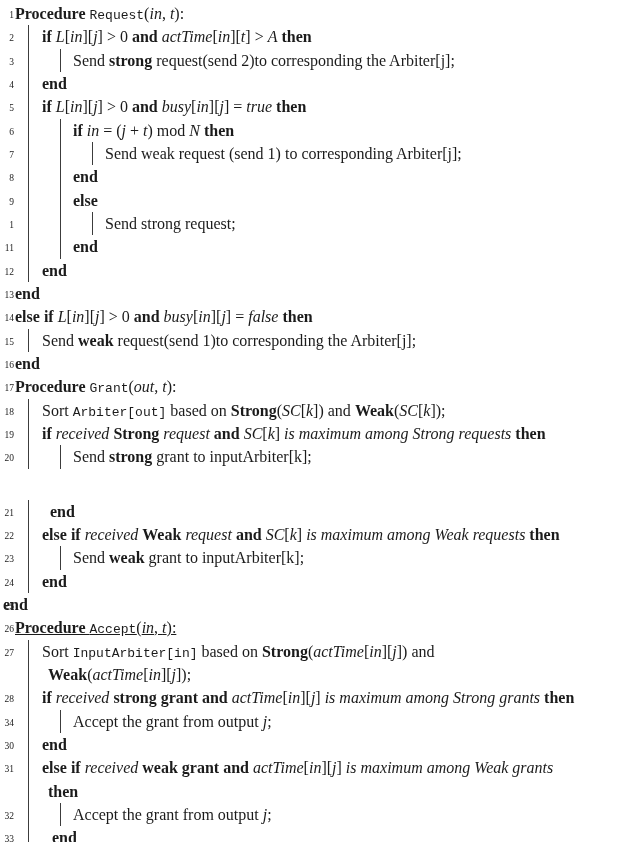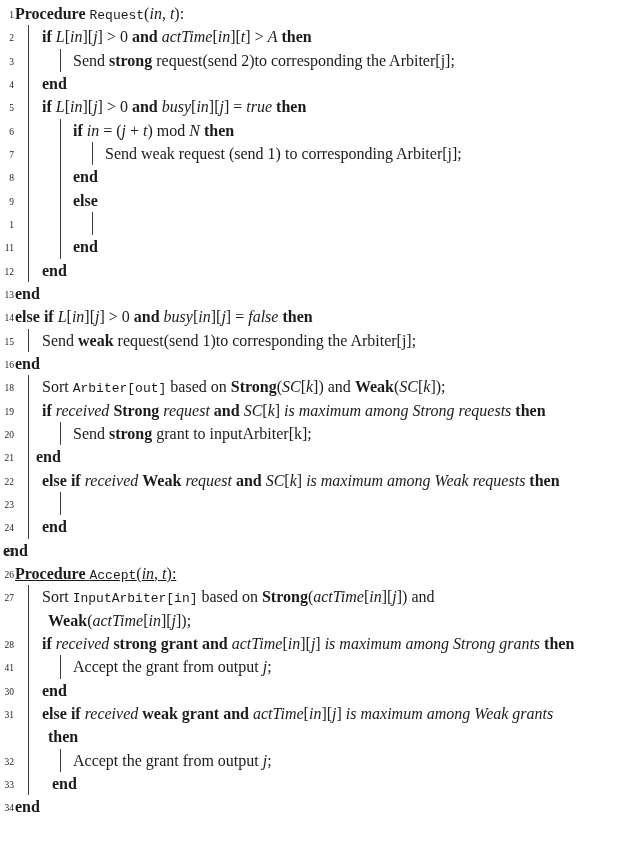--- a/index.html
+++ b/index.html
@@ -51,40 +51,41 @@
   <div class="algo">
       <div class="row" style="padding-left: 15px;"><span class="lnum">1</span><span class="code"><span class="s-b">Procedure </span><span class="s-tt">Request</span><span class="s-r">(</span><span class="s-i">in</span><span class="s-r">, </span><span class="s-i">t</span><span class="s-r">):</span></span></div>
       <div class="row" style="padding-left: 42px;"><span class="bar" style="left: 28px;"></span><span class="lnum">2</span><span class="code"><span class="s-b">if </span><span class="s-i">L</span><span class="s-r">[</span><span class="s-i">in</span><span class="s-r">][</span><span class="s-i">j</span><span class="s-r">] &gt; 0 </span><span class="s-bi">and </span><span class="s-i">actTime</span><span class="s-r">[</span><span class="s-i">in</span><span class="s-r">][</span><span class="s-i">t</span><span class="s-r">] &gt; </span><span class="s-i">A</span><span class="s-r"> </span><span class="s-b">then</span></span></div>
       <div class="row" style="padding-left: 73px;"><span class="bar" style="left: 28px;"></span><span class="bar" style="left: 60px;"></span><span class="lnum">3</span><span class="code"><span class="s-r">Send </span><span class="s-b">strong</span><span class="s-r"> request(send 2)to corresponding the Arbiter[j];</span></span></div>
       <div class="row" style="padding-left: 42px;"><span class="bar" style="left: 28px;"></span><span class="lnum">4</span><span class="code"><span class="s-b">end</span></span></div>
       <div class="row" style="padding-left: 42px;"><span class="bar" style="left: 28px;"></span><span class="lnum">5</span><span class="code"><span class="s-b">if </span><span class="s-i">L</span><span class="s-r">[</span><span class="s-i">in</span><span class="s-r">][</span><span class="s-i">j</span><span class="s-r">] &gt; 0 </span><span class="s-bi">and </span><span class="s-i">busy</span><span class="s-r">[</span><span class="s-i">in</span><span class="s-r">][</span><span class="s-i">j</span><span class="s-r">] = </span><span class="s-i">true</span><span class="s-r"> </span><span class="s-b">then</span></span></div>
       <div class="row" style="padding-left: 73px;"><span class="bar" style="left: 28px;"></span><span class="bar" style="left: 60px;"></span><span class="lnum">6</span><span class="code"><span class="s-b">if </span><span class="s-i">in</span><span class="s-r"> = (</span><span class="s-i">j</span><span class="s-r"> + </span><span class="s-i">t</span><span class="s-r">) mod </span><span class="s-i">N</span><span class="s-r"> </span><span class="s-b">then</span></span></div>
       <div class="row" style="padding-left: 105px;"><span class="bar" style="left: 28px;"></span><span class="bar" style="left: 60px;"></span><span class="bar" style="left: 92px;"></span><span class="lnum">7</span><span class="code"><span class="s-r">Send weak request (send 1) to corresponding Arbiter[j];</span></span></div>
       <div class="row" style="padding-left: 73px;"><span class="bar" style="left: 28px;"></span><span class="bar" style="left: 60px;"></span><span class="lnum">8</span><span class="code"><span class="s-b">end</span></span></div>
       <div class="row" style="padding-left: 73px;"><span class="bar" style="left: 28px;"></span><span class="bar" style="left: 60px;"></span><span class="lnum">9</span><span class="code"><span class="s-b">else</span></span></div>
-      <div class="row" style="padding-left: 105px;"><span class="bar" style="left: 28px;"></span><span class="bar" style="left: 60px;"></span><span class="bar" style="left: 92px;"></span><span class="lnum">1</span></div>
+      <div class="row" style="padding-left: 105px;"><span class="bar" style="left: 28px;"></span><span class="bar" style="left: 60px;"></span><span class="bar" style="left: 92px;"></span><span class="lnum">1</span><span class="code"><span class="s-r">Send strong request;</span></span></div>
       <div class="row" style="padding-left: 73px;"><span class="bar" style="left: 28px;"></span><span class="bar" style="left: 60px;"></span><span class="lnum">11</span><span class="code"><span class="s-b">end</span></span></div>
       <div class="row" style="padding-left: 42px;"><span class="bar" style="left: 28px;"></span><span class="lnum">12</span><span class="code"><span class="s-b">end</span></span></div>
       <div class="row" style="padding-left: 15px;"><span class="lnum">13</span><span class="code"><span class="s-b">end</span></span></div>
       <div class="row" style="padding-left: 15px;"><span class="lnum">14</span><span class="code"><span class="s-b">else if </span><span class="s-i">L</span><span class="s-r">[</span><span class="s-i">in</span><span class="s-r">][</span><span class="s-i">j</span><span class="s-r">] &gt; 0 </span><span class="s-bi">and </span><span class="s-i">busy</span><span class="s-r">[</span><span class="s-i">in</span><span class="s-r">][</span><span class="s-i">j</span><span class="s-r">] = </span><span class="s-i">false</span><span class="s-r"> </span><span class="s-b">then</span></span></div>
       <div class="row" style="padding-left: 42px;"><span class="bar" style="left: 28px;"></span><span class="lnum">15</span><span class="code"><span class="s-r">Send </span><span class="s-b">weak</span><span class="s-r"> request(send 1)to corresponding the Arbiter[j];</span></span></div>
       <div class="row" style="padding-left: 15px;"><span class="lnum">16</span><span class="code"><span class="s-b">end</span></span></div>
+      <div class="row" style="padding-left: 15px;"><span class="lnum">17</span><span class="code"><span class="s-b">Procedure </span><span class="s-tt">Grant</span><span class="s-r">(</span><span class="s-i">out</span><span class="s-r">, </span><span class="s-i">t</span><span class="s-r">):</span></span></div>
       <div class="row" style="padding-left: 42px;"><span class="bar" style="left: 28px;"></span><span class="lnum">18</span><span class="code"><span class="s-r">Sort </span><span class="s-tt">Arbiter[out]</span><span class="s-r"> based on </span><span class="s-b">Strong</span><span class="s-r">(</span><span class="s-i">SC</span><span class="s-r">[</span><span class="s-i">k</span><span class="s-r">]) and </span><span class="s-b">Weak</span><span class="s-r">(</span><span class="s-i">SC</span><span class="s-r">[</span><span class="s-i">k</span><span class="s-r">]);</span></span></div>
       <div class="row" style="padding-left: 42px;"><span class="bar" style="left: 28px;"></span><span class="lnum">19</span><span class="code"><span class="s-b">if </span><span class="s-i">received </span><span class="s-bi">Strong</span><span class="s-i"> request </span><span class="s-bi">and </span><span class="s-i">SC</span><span class="s-r">[</span><span class="s-i">k</span><span class="s-r">] </span><span class="s-i">is maximum among Strong requests </span><span class="s-b">then</span></span></div>
       <div class="row" style="padding-left: 73px;"><span class="bar" style="left: 28px;"></span><span class="bar" style="left: 60px;"></span><span class="lnum">20</span><span class="code"><span class="s-r">Send </span><span class="s-b">strong</span><span class="s-r"> grant to inputArbiter[k];</span></span></div>
-      <div class="row" style="padding-left: 36px;"><span class="bar" style="left: 28px;"></span><span class="lnum">21</span><span class="code"><span class="s-b">end</span></span></div>
+      <div class="row" style="padding-left: 50px; margin-top: 31px;"><span class="bar" style="left: 28px;"></span><span class="lnum">21</span><span class="code"><span class="s-b">end</span></span></div>
       <div class="row" style="padding-left: 42px;"><span class="bar" style="left: 28px;"></span><span class="lnum">22</span><span class="code"><span class="s-b">else if </span><span class="s-i">received </span><span class="s-bi">Weak</span><span class="s-i"> request </span><span class="s-bi">and </span><span class="s-i">SC</span><span class="s-r">[</span><span class="s-i">k</span><span class="s-r">] </span><span class="s-i">is maximum among Weak requests </span><span class="s-b">then</span></span></div>
-      <div class="row" style="padding-left: 73px;"><span class="bar" style="left: 28px;"></span><span class="bar" style="left: 60px;"></span><span class="lnum">23</span></div>
+      <div class="row" style="padding-left: 73px;"><span class="bar" style="left: 28px;"></span><span class="bar" style="left: 60px;"></span><span class="lnum">23</span><span class="code"><span class="s-r">Send </span><span class="s-b">weak</span><span class="s-r"> grant to inputArbiter[k];</span></span></div>
       <div class="row" style="padding-left: 42px;"><span class="bar" style="left: 28px;"></span><span class="lnum">24</span><span class="code"><span class="s-b">end</span></span></div>
       <div class="row" style="padding-left: 3px;"><span class="lnum">25</span><span class="code"><span class="s-b">end</span></span></div>
       <div class="row" style="padding-left: 15px; text-decoration: underline;"><span class="lnum">26</span><span class="code"><span class="s-b">Procedure </span><span class="s-tt">Accept</span><span class="s-r">(</span><span class="s-i">in</span><span class="s-r">, </span><span class="s-i">t</span><span class="s-r">):</span></span></div>
       <div class="row" style="padding-left: 42px;"><span class="bar" style="left: 28px;"></span><span class="lnum">27</span><span class="code"><span class="s-r">Sort </span><span class="s-tt">InputArbiter[in]</span><span class="s-r"> based on </span><span class="s-b">Strong</span><span class="s-r">(</span><span class="s-i">actTime</span><span class="s-r">[</span><span class="s-i">in</span><span class="s-r">][</span><span class="s-i">j</span><span class="s-r">]) and</span></span></div>
       <div class="row" style="padding-left: 48px;"><span class="bar" style="left: 28px;"></span><span class="code"><span class="s-b">Weak</span><span class="s-r">(</span><span class="s-i">actTime</span><span class="s-r">[</span><span class="s-i">in</span><span class="s-r">][</span><span class="s-i">j</span><span class="s-r">]);</span></span></div>
       <div class="row" style="padding-left: 42px;"><span class="bar" style="left: 28px;"></span><span class="lnum">28</span><span class="code"><span class="s-b">if </span><span class="s-i">received </span><span class="s-bi">strong grant and </span><span class="s-i">actTime</span><span class="s-r">[</span><span class="s-i">in</span><span class="s-r">][</span><span class="s-i">j</span><span class="s-r">] </span><span class="s-i">is maximum among Strong grants </span><span class="s-b">then</span></span></div>
-      <div class="row" style="padding-left: 73px;"><span class="bar" style="left: 28px;"></span><span class="bar" style="left: 60px;"></span><span class="lnum">41</span><span class="code"><span class="s-r">Accept the grant from output </span><span class="s-i">j</span><span class="s-r">;</span></span></div>
+      <div class="row" style="padding-left: 73px;"><span class="bar" style="left: 28px;"></span><span class="bar" style="left: 60px;"></span><span class="lnum">34</span><span class="code"><span class="s-r">Accept the grant from output </span><span class="s-i">j</span><span class="s-r">;</span></span></div>
       <div class="row" style="padding-left: 42px;"><span class="bar" style="left: 28px;"></span><span class="lnum">30</span><span class="code"><span class="s-b">end</span></span></div>
       <div class="row" style="padding-left: 42px;"><span class="bar" style="left: 28px;"></span><span class="lnum">31</span><span class="code"><span class="s-b">else if </span><span class="s-i">received </span><span class="s-bi">weak grant and </span><span class="s-i">actTime</span><span class="s-r">[</span><span class="s-i">in</span><span class="s-r">][</span><span class="s-i">j</span><span class="s-r">] </span><span class="s-i">is maximum among Weak grants</span></span></div>
       <div class="row" style="padding-left: 48px;"><span class="bar" style="left: 28px;"></span><span class="code"><span class="s-b">then</span></span></div>
       <div class="row" style="padding-left: 73px;"><span class="bar" style="left: 28px;"></span><span class="bar" style="left: 60px;"></span><span class="lnum">32</span><span class="code"><span class="s-r">Accept the grant from output </span><span class="s-i">j</span><span class="s-r">;</span></span></div>
       <div class="row" style="padding-left: 52px;"><span class="bar" style="left: 28px;"></span><span class="lnum">33</span><span class="code"><span class="s-b">end</span></span></div>
       <div class="row" style="padding-left: 15px;"><span class="lnum">34</span><span class="code"><span class="s-b">end</span></span></div>
     </div>
 </div>
 
 </body></html>

